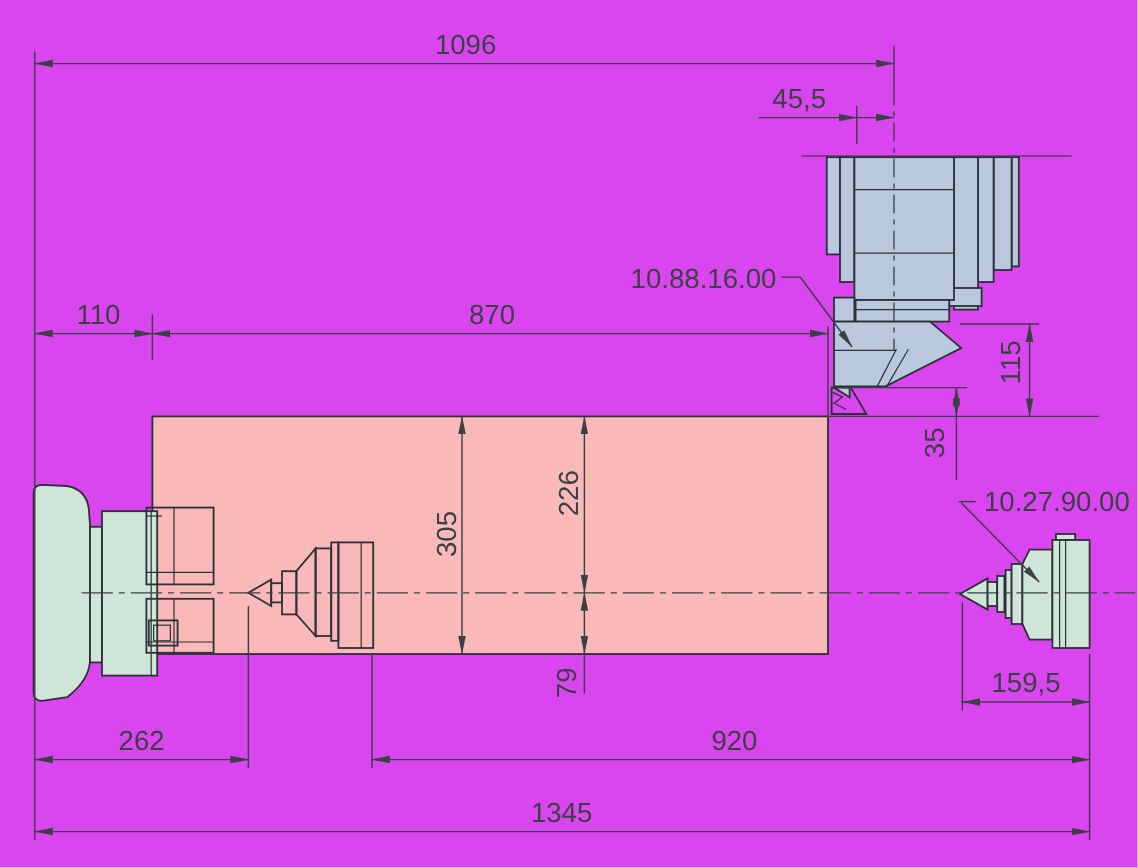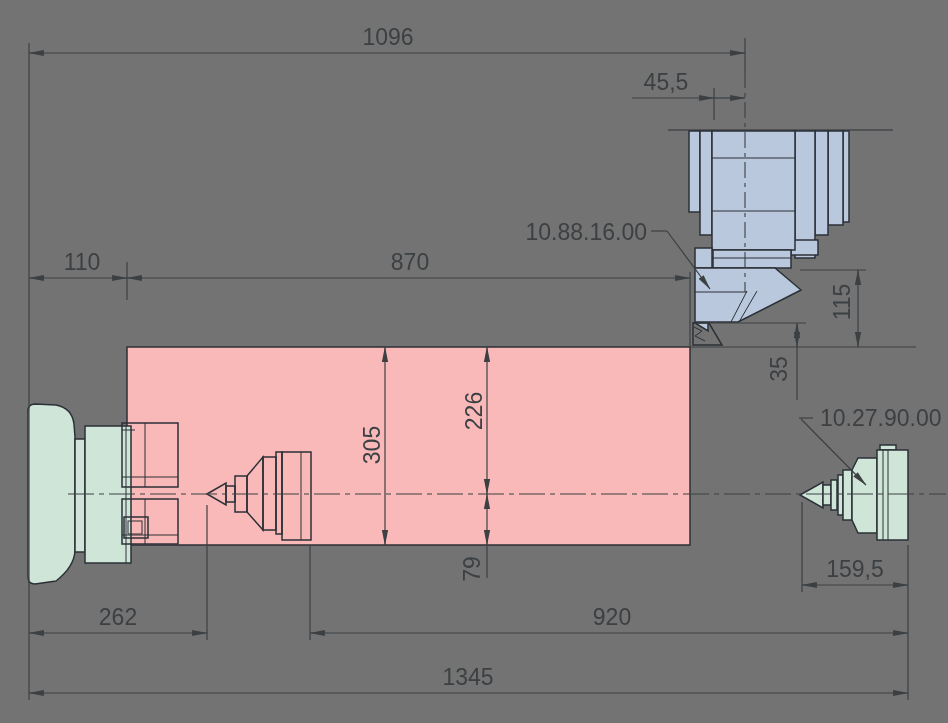--- a/index.html
+++ b/index.html
@@ -1,16 +1,16 @@
 <!DOCTYPE html>
 <html style="--c-work_area: #f9b9b9; --c-turret: #b9c8dd; --c-chuck: #cfe5d8; --c-line: #3c4043;"><head>
 <meta charset="utf-8">
 <style>
   html,body{margin:0;padding:0;background:#ffffff;}
-  .stage{position:relative;width:948px;height:723px;background:#737373;overflow:hidden;
+  .stage{position:relative;width:948px;height:723px;background:#d946ef;overflow:hidden;
          font-family:"Liberation Sans", sans-serif;}
   svg text{font-family:"Liberation Sans", sans-serif;font-size:23px;fill:#3c4043;}
   .ln{stroke:#3c4043;stroke-width:1.2;fill:none;}
   .cl{stroke:#3c4043;stroke-width:1.1;fill:none;}
   .sh{stroke:#2c3137;stroke-width:1.5;}
   .ol{stroke:#2c3137;stroke-width:1.5;fill:none;}
   .thin{stroke:#2c3137;stroke-width:1;fill:none;}
   .dim2{marker-start:url(#ar);marker-end:url(#ar);}
   .dimE{marker-end:url(#ar);}
   .fill-work_area{fill:var(--c-work_area,#f9b9b9);}

